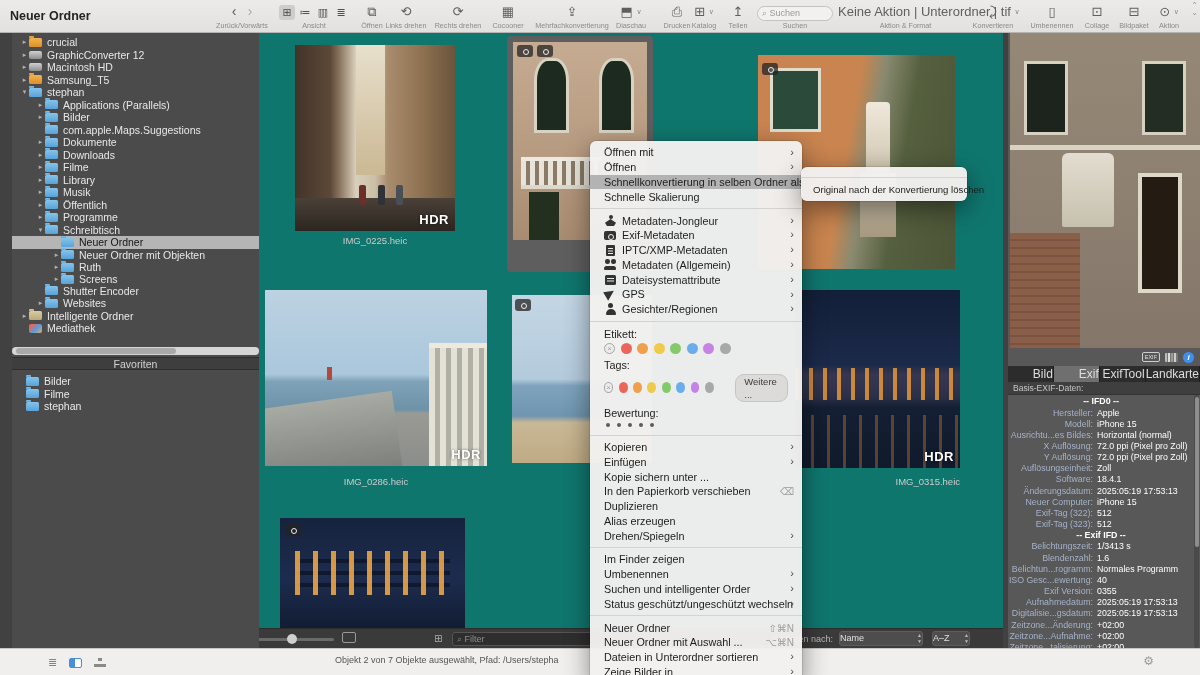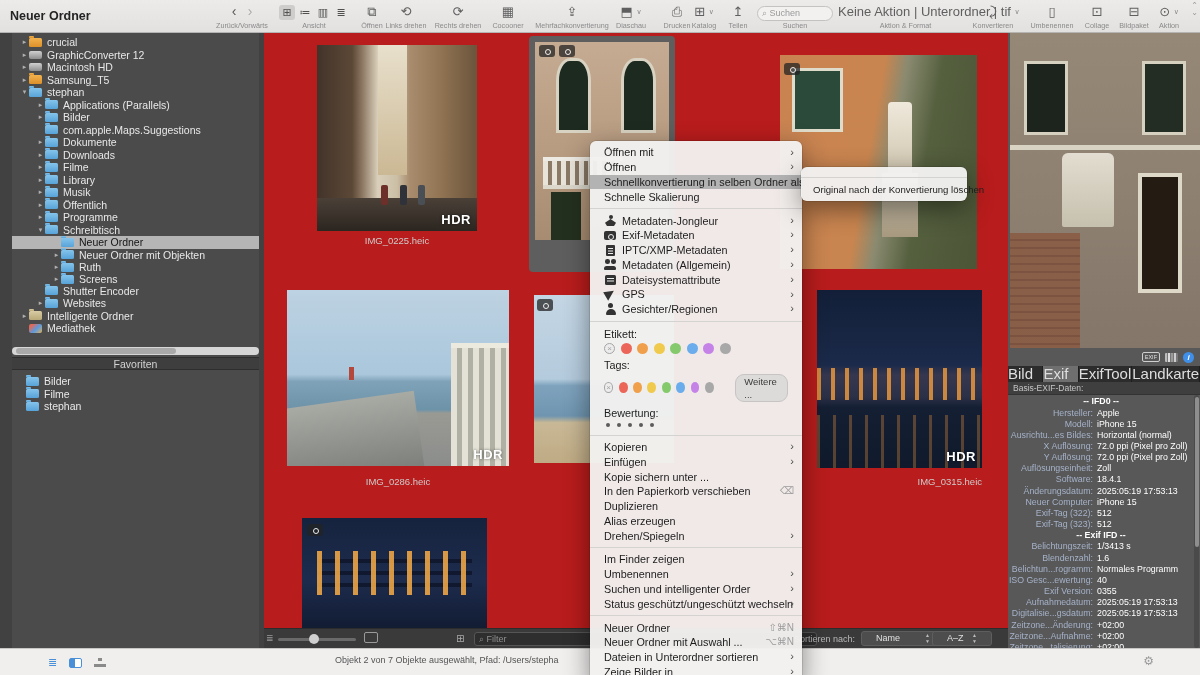--- a/index.html
+++ b/index.html
@@ -41,21 +41,21 @@
   .icon-mediathek { background:linear-gradient(135deg,#e06a5a 20%,#5a9ae0 55%,#e0b05a); height:9px; border-radius:2px; }
   .srow .reddot { display:none; width:7px; height:7px; border-radius:50%; background:#e2554a; margin-left:5px; }
   .srow.dot .reddot { display:inline-block; }
   .hscroll { position:absolute; left:0; top:314px; width:247px; height:8px; background:#d6d6d6; border-radius:4px; }
   .hscroll .hthumb { position:absolute; left:4px; top:1px; width:160px; height:6px; background:#a9a9a9; border-radius:3px; }
   .favhead { position:absolute; left:0; top:324px; width:247px; height:13px; background:#3e3e3e; border-top:1px solid #2e2e2e; border-bottom:1px solid #2e2e2e; color:#d2d2d2; font-size:10.5px; text-align:center; line-height:12px; }
   .favlist { position:absolute; left:0; top:342px; width:247px; }
   .favlist .srow { padding-left:14px; }
 
   
-  .main { position:absolute; left:264px; top:33px; width:761px; height:615px; background:#b91c1c; overflow:hidden; }
+  .main { position:absolute; left:242px; top:33px; width:761px; height:615px; background:#0f766e; overflow:hidden; }
   .thumb { position:absolute; overflow:hidden; }
   .fname { position:absolute; font-size:9.5px; color:#cccccc; text-align:center; white-space:nowrap; }
   .hdr { position:absolute; right:6px; bottom:4px; color:#fff; font-weight:bold; font-size:13px; letter-spacing:0.5px; text-shadow:0 0 3px rgba(0,0,0,.6); }
   .cambadge { position:absolute; width:16px; height:12px; background:rgba(35,35,35,.75); border-radius:3px; }
   .cambadge::after { content:""; position:absolute; left:5.5px; top:3.5px; width:4px; height:4px; border:1px solid #eee; border-radius:50%; }
   .selbg { position:absolute; background:#5e5e5e; border-radius:4px; }
 
   
   .art1 { background:linear-gradient(90deg,#42332a 0%,#5c4836 22%,#8a7560 28%,#d9cfba 38%,#cbbfa6 50%,#a98c6d 58%,#8f7352 78%,#6b543c 100%); }
   .art1 .glow { position:absolute; left:38%; top:0; width:18%; height:70%; background:linear-gradient(#e8e0cc,#cbb894); }
@@ -83,39 +83,39 @@
 
   
   .bbar { position:absolute; left:0; bottom:0; width:761px; height:20px; background:#3a3a3a; border-top:1px solid #2c2c2c; }
   .grip { position:absolute; left:2px; top:4px; color:#9a9a9a; font-size:9px; }
   .slider { position:absolute; left:14px; top:9px; width:78px; height:3px; background:#6a6a6a; border-radius:2px; }
   .slider .knob { position:absolute; left:40%; top:-4px; width:10px; height:10px; background:#cfcfcf; border-radius:50%; }
   .imgico { position:absolute; left:100px; top:3px; width:14px; height:11px; border:1px solid #9a9a9a; border-radius:2px; }
   .gridico { position:absolute; left:192px; top:4px; color:#aaa; font-size:10px; }
   .filter { position:absolute; left:210px; top:3px; width:343px; height:14px; background:#2e2e2e; border:1px solid #555; border-radius:3px; color:#8e8e8e; font-size:9px; line-height:12px; padding-left:4px; }
   .sortlbl { position:absolute; right:170px; top:5px; color:#b8b8b8; font-size:9px; }
-  .dd { position:absolute; top:2px; height:15px; background:#4d4d4d; border:1px solid #5e5e5e; border-radius:3px; color:#e0e0e0; font-size:9px; line-height:13px; padding:0 14px; }
+  .dd { position:absolute; top:2px; height:15px; background:#4d4d4d; border:1px solid #5e5e5e; border-radius:3px; color:#e0e0e0; font-size:9px; line-height:13px; padding:0 0; }
   .dd .steps { float:right; margin-left:6px; color:#bbb; font-size:5px; line-height:6px; }
-  .dd-name { right:80px; width:84px; } .dd-az { right:33px; width:60px; }
+  .dd-name { right:80px; width:84px; } .dd-az { right:33px; width:38px; }
 
   
   .rpanel { position:absolute; left:1008px; top:33px; width:192px; height:615px; background:#585858; }
   .preview { position:absolute; left:2px; top:0; width:190px; height:315px; background:linear-gradient(#958876,#8d8071 55%,#84776a); overflow:hidden; }
   .pv-w1,.pv-w2 { position:absolute; top:28px; width:44px; height:74px; background:#1c241d; border:3px solid #d6d0c0; }
   .pv-w1 { left:14px; } .pv-w2 { right:14px; background:#232d24; }
   .pv-panel { position:absolute; left:52px; top:120px; width:52px; height:74px; background:linear-gradient(#e2ddd0,#c6c0ae); border-radius:6px 6px 2px 2px; }
   .pv-door { position:absolute; right:18px; top:140px; width:44px; height:120px; background:#241b12; border:4px solid #ded8c8; }
   .pv-brick { position:absolute; left:0; top:200px; width:70px; height:115px; background:repeating-linear-gradient(#8a5a42 0 6px,#7a4c38 6px 8px); opacity:.85; }
   .pv-ledge { position:absolute; left:0; top:112px; width:100%; height:5px; background:#d9d3c4; }
   .pv-icons { position:absolute; right:6px; top:318px; height:12px; display:flex; gap:5px; align-items:center; }
   .exifbadge { border:1px solid #cfcfcf; color:#dfdfdf; border-radius:2px; font-size:5.5px; padding:0 2px; line-height:8px; }
   .histico { width:13px; height:9px; background:linear-gradient(90deg,#bbb 0 2px,#777 2px 3px,#ddd 3px 5px,#777 5px 6px,#999 6px 8px,#777 8px 9px,#ccc 9px 11px,#777 11px 13px); border-radius:1px; }
   .infoico { width:11px; height:11px; background:#3f8fe8; color:#fff; border-radius:50%; font-size:8px; font-style:italic; font-weight:bold; text-align:center; line-height:11px; }
   .tabs { position:absolute; left:0; top:333px; width:192px; height:16px; background:#2c2c2c; display:flex; }
-  .tab { flex:1; color:#dedede; font-size:15px; text-align:left; line-height:16px; border-right:1px solid #1e1e1e; }
+  .tab { flex:1; color:#dedede; font-size:12px; text-align:right; line-height:16px; border-right:1px solid #1e1e1e; }
   .tab.selected { background:#6f6f6f; }
   .basebar { position:absolute; left:0; top:349px; width:192px; height:13px; background:#3f3f3f; color:#c6c6c6; font-size:8.5px; line-height:13px; padding-left:5px; border-bottom:1px solid #333; }
   .exlist { position:absolute; left:0; top:362px; width:186px; height:253px; overflow:hidden; padding-top:1px; }
   .exrow { display:flex; font-size:8.8px; line-height:1.18; padding:0.4px 0; }
   .exrow .exl { width:88px; text-align:right; color:#a5b2c9; flex:none; padding-right:3px; }
   .exrow .exv { color:#ffffff; flex:1; padding-left:1px; }
   .exrow.section { display:block; text-align:center; color:#fff; font-weight:bold; }
   .exrow.section .exv { padding:0;text-align:right; }
   .vscroll { position:absolute; right:1px; top:362px; width:5px; height:253px; background:#4a4a4a; border-radius:3px; }
   .vscroll .vthumb { position:absolute; left:0.5px; top:2px; width:4px; height:150px; background:#8e8e8e; border-radius:2px; }
@@ -125,21 +125,21 @@
   .statustext { position:absolute; left:335px; top:6px; font-size:9px; color:#555; white-space:nowrap; }
   .sb-icons { position:absolute; left:48px; top:7px; display:flex; gap:12px; align-items:center; }
   .sb-list { color:#4a90d9; font-size:11px; }
   .sb-panel { width:13px; height:10px; border:1px solid #4a90d9; border-radius:2px; background:linear-gradient(90deg,#4a90d9 0 5px,#fff 5px); }
   .sb-tree { width:12px; height:10px; position:relative; }
   .sb-tree::before { content:""; position:absolute; left:4px; top:0; width:4px; height:3px; background:#8a8a8a; box-shadow:-4px 6px 0 #8a8a8a, 4px 6px 0 #8a8a8a, 0 6px 0 #8a8a8a; }
   .sb-gear { position:absolute; right:46px; top:5px; color:#9a9a9a; font-size:12px; }
 
   
   .menu { position:absolute; left:590px; top:141px; width:212px; background:rgba(242,241,240,.97); border-radius:6px; box-shadow:0 8px 26px rgba(0,0,0,.45), 0 0 0 0.5px rgba(0,0,0,.2); z-index:50; padding:4px 0; }
-  .mitem { position:relative; font-size:10.8px; color:#1d1d1d; padding:1.4px 20px 1.4px 14px; white-space:nowrap; display:flex; align-items:flex-start; }
+  .mitem { position:relative; font-size:10.8px; color:#1d1d1d; padding:1.4px 20px 1.4px 14px; white-space:nowrap; display:flex; align-items:flex-end; }
   .mitem.selected { background:#b3b3b3; }
   .mitem .subarrow { display:none; position:absolute; right:8px; color:#4a4a4a; font-size:11px; top:0.5px; }
   .mitem.sub .subarrow { display:block; }
   .mitem .mright { position:absolute; right:8px; color:#9b9b9b; font-size:10px; }
   .msep { height:1px; background:#d4d3d2; margin:4px 0; }
   .mlabel { font-size:10.8px; color:#1d1d1d; padding:2px 14px 1px; }
   .dots { display:flex; gap:5.5px; padding:2px 14px 3px; align-items:center; }
   .dot { width:11px; height:11px; border-radius:50%; }
   .dotx { width:11px; height:11px; border:1px solid #a5a5a5; border-radius:50%; color:#a5a5a5; font-size:8px; line-height:9px; text-align:center; background:#ececec; }
   .weitere { margin-left:16px; background:#dcdbda; border:1px solid #c6c5c4; border-radius:9px; font-size:9.5px; color:#3a3a3a; padding:0 8px; line-height:13px; }

